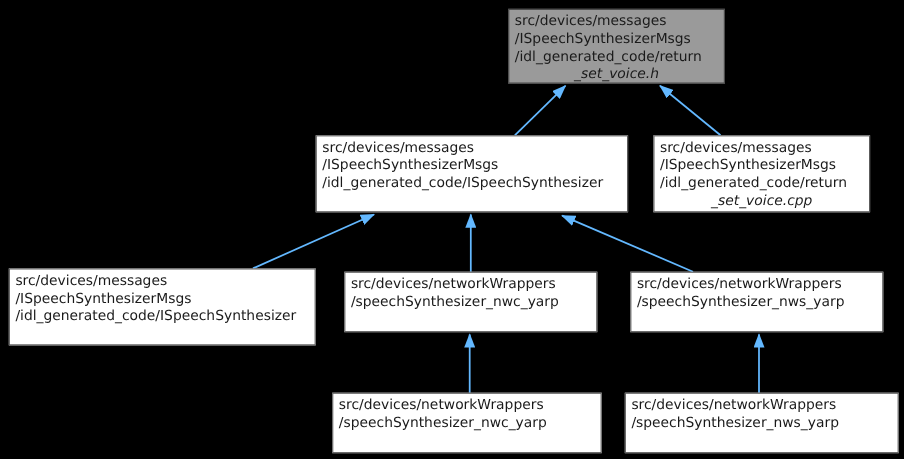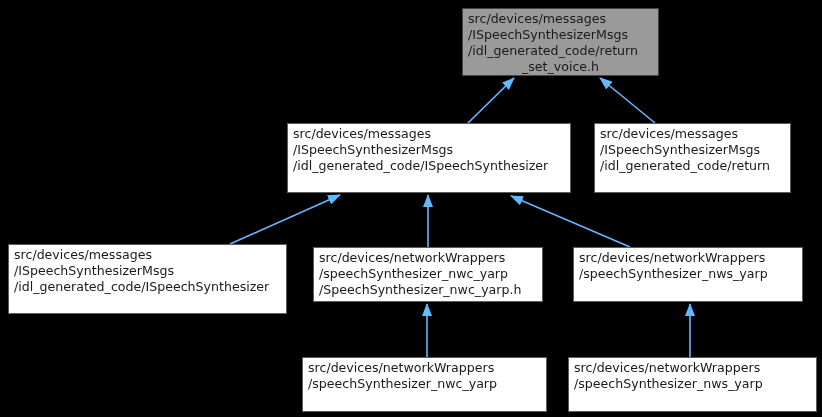--- a/index.html
+++ b/index.html
@@ -44,20 +44,21 @@
   }
   .node.highlighted {
     background: var(--hl-fill, #9a9a9a);
     border-color: var(--hl-border, #454545);
   }
   .node .line {
     text-align: left;
   }
   .node .line.center {
     text-align: center;
+    font-style: italic;
   }
 </style>
 </head>
 <body>
 
 <div class="canvas" id="graph-canvas" style="--bg: #000000; --node-fill: #ffffff; --node-border: #5c5c5c; --hl-fill: #9a9a9a; --hl-border: #454545; --arrow: #63b8ff; --text: #1a1a1a;">
   <svg id="edge-layer" xmlns="http://www.w3.org/2000/svg">
     <defs>
       <marker id="arrowhead" markerUnits="userSpaceOnUse" markerWidth="13" markerHeight="10" refX="12" refY="5" orient="auto">
         <g id="arrowhead">
@@ -81,30 +82,30 @@
     </div>
     <div class="node" style="left: 287px; top: 123px; width: 284px; height: 70px;">
       <div class="line">src/devices/messages</div>
       <div class="line">/ISpeechSynthesizerMsgs</div>
       <div class="line">/idl_generated_code/ISpeechSynthesizer</div>
     </div>
     <div class="node" style="left: 594px; top: 123px; width: 197px; height: 70px;">
       <div class="line">src/devices/messages</div>
       <div class="line">/ISpeechSynthesizerMsgs</div>
       <div class="line">/idl_generated_code/return</div>
+      <div class="line center">_set_voice.cpp</div>
     </div>
     <div class="node" style="left: 8px; top: 244px; width: 279px; height: 70px;">
       <div class="line">src/devices/messages</div>
       <div class="line">/ISpeechSynthesizerMsgs</div>
       <div class="line">/idl_generated_code/ISpeechSynthesizer</div>
     </div>
     <div class="node" style="left: 313px; top: 247px; width: 230px; height: 55px;">
       <div class="line">src/devices/networkWrappers</div>
       <div class="line">/speechSynthesizer_nwc_yarp</div>
-      <div class="line">/SpeechSynthesizer_nwc_yarp.h</div>
     </div>
     <div class="node" style="left: 573px; top: 247px; width: 230px; height: 55px;">
       <div class="line">src/devices/networkWrappers</div>
       <div class="line">/speechSynthesizer_nws_yarp</div>
     </div>
     <div class="node" style="left: 302px; top: 357px; width: 245px; height: 55px;">
       <div class="line">src/devices/networkWrappers</div>
       <div class="line">/speechSynthesizer_nwc_yarp</div>
     </div>
     <div class="node" style="left: 568px; top: 357px; width: 249px; height: 55px;">

